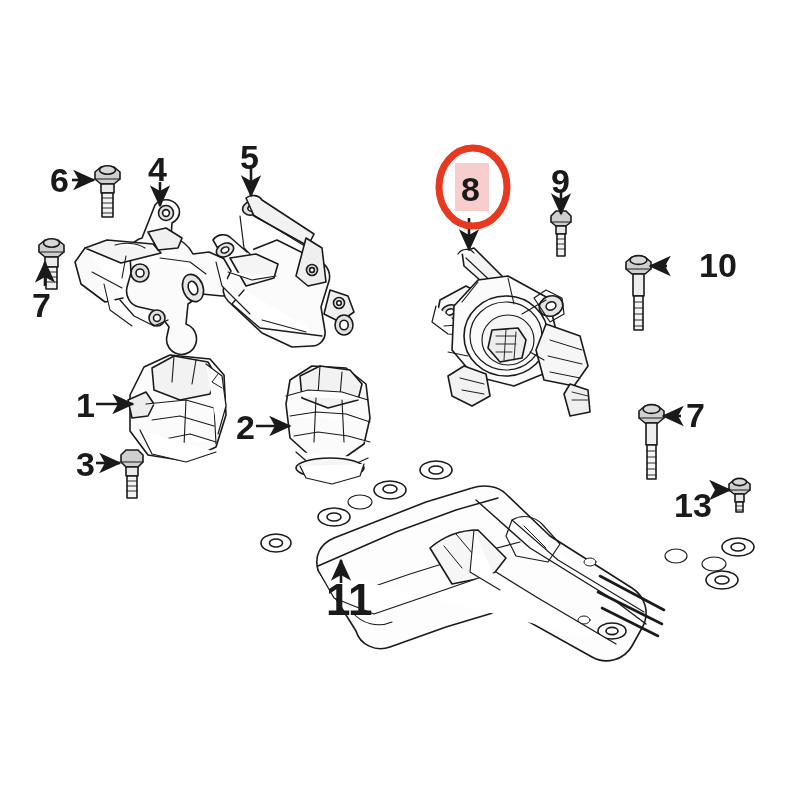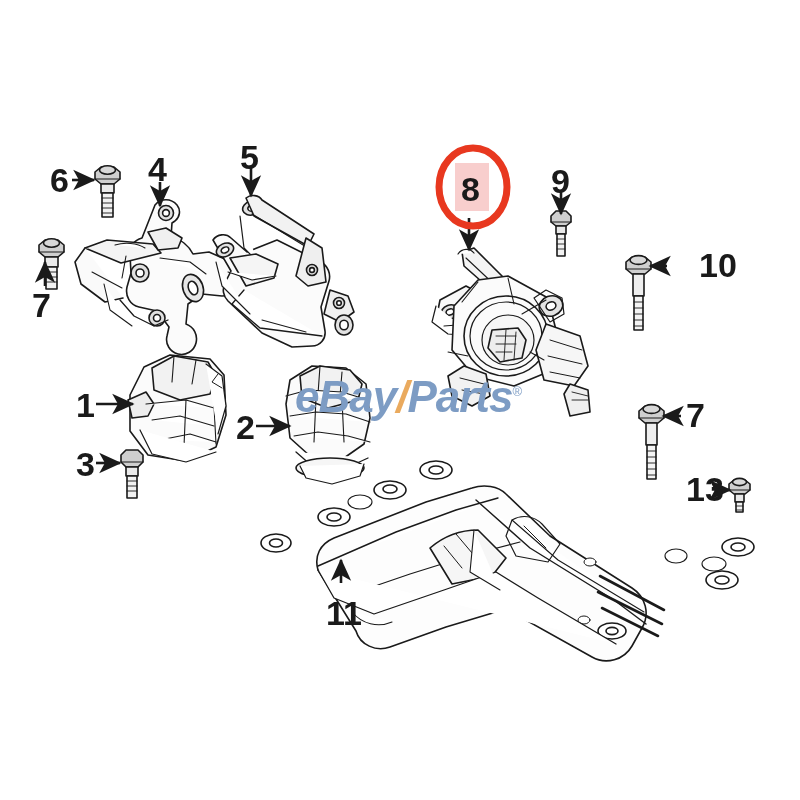--- a/index.html
+++ b/index.html
@@ -324,21 +324,18 @@
   <div class="callout-label" style="left:76px;  top:388px; font-size:34px;">1</div>
   <div class="callout-label" style="left:236px; top:410px; font-size:34px;">2</div>
   <div class="callout-label" style="left:76px;  top:447px; font-size:34px;">3</div>
   <div class="callout-label" style="left:148px; top:152px; font-size:34px;">4</div>
   <div class="callout-label" style="left:240px; top:140px; font-size:34px;">5</div>
   <div class="callout-label" style="left:50px;  top:163px; font-size:34px;">6</div>
   <div class="callout-label" style="left:32px;  top:288px; font-size:34px;">7</div>
   <div class="callout-label" style="left:461px; top:172px; font-size:34px;">8</div>
   <div class="callout-label" style="left:551px; top:164px; font-size:34px;">9</div>
   <div class="callout-label" style="left:671px; top:248px; font-size:34px;margin-left:28px;">10</div>
-  <div class="callout-label" style="left:326px; top:596px; font-size:34px;">11</div>
+  <div class="callout-label" style="left:326px; top:578px; font-size:44px;">11</div>
   <div class="callout-label" style="left:686px; top:398px; font-size:34px;">7</div>
-  <div class="callout-label" style="left:674px; top:472px; font-size:34px;margin-left:12px;">13</div>
-
-  <div class="watermark" style="left:295px; top:372px; font-size:44px;">
-    <span class="wm-blue">eBay</span><span class="wm-orange">/</span><span class="wm-blue">Parts</span><span class="wm-blue wm-reg">®</span>
-  </div>
+  <div class="callout-label" style="left:674px; top:488px; font-size:34px;">13</div>
+
 
 </div>
 
 </body></html>

